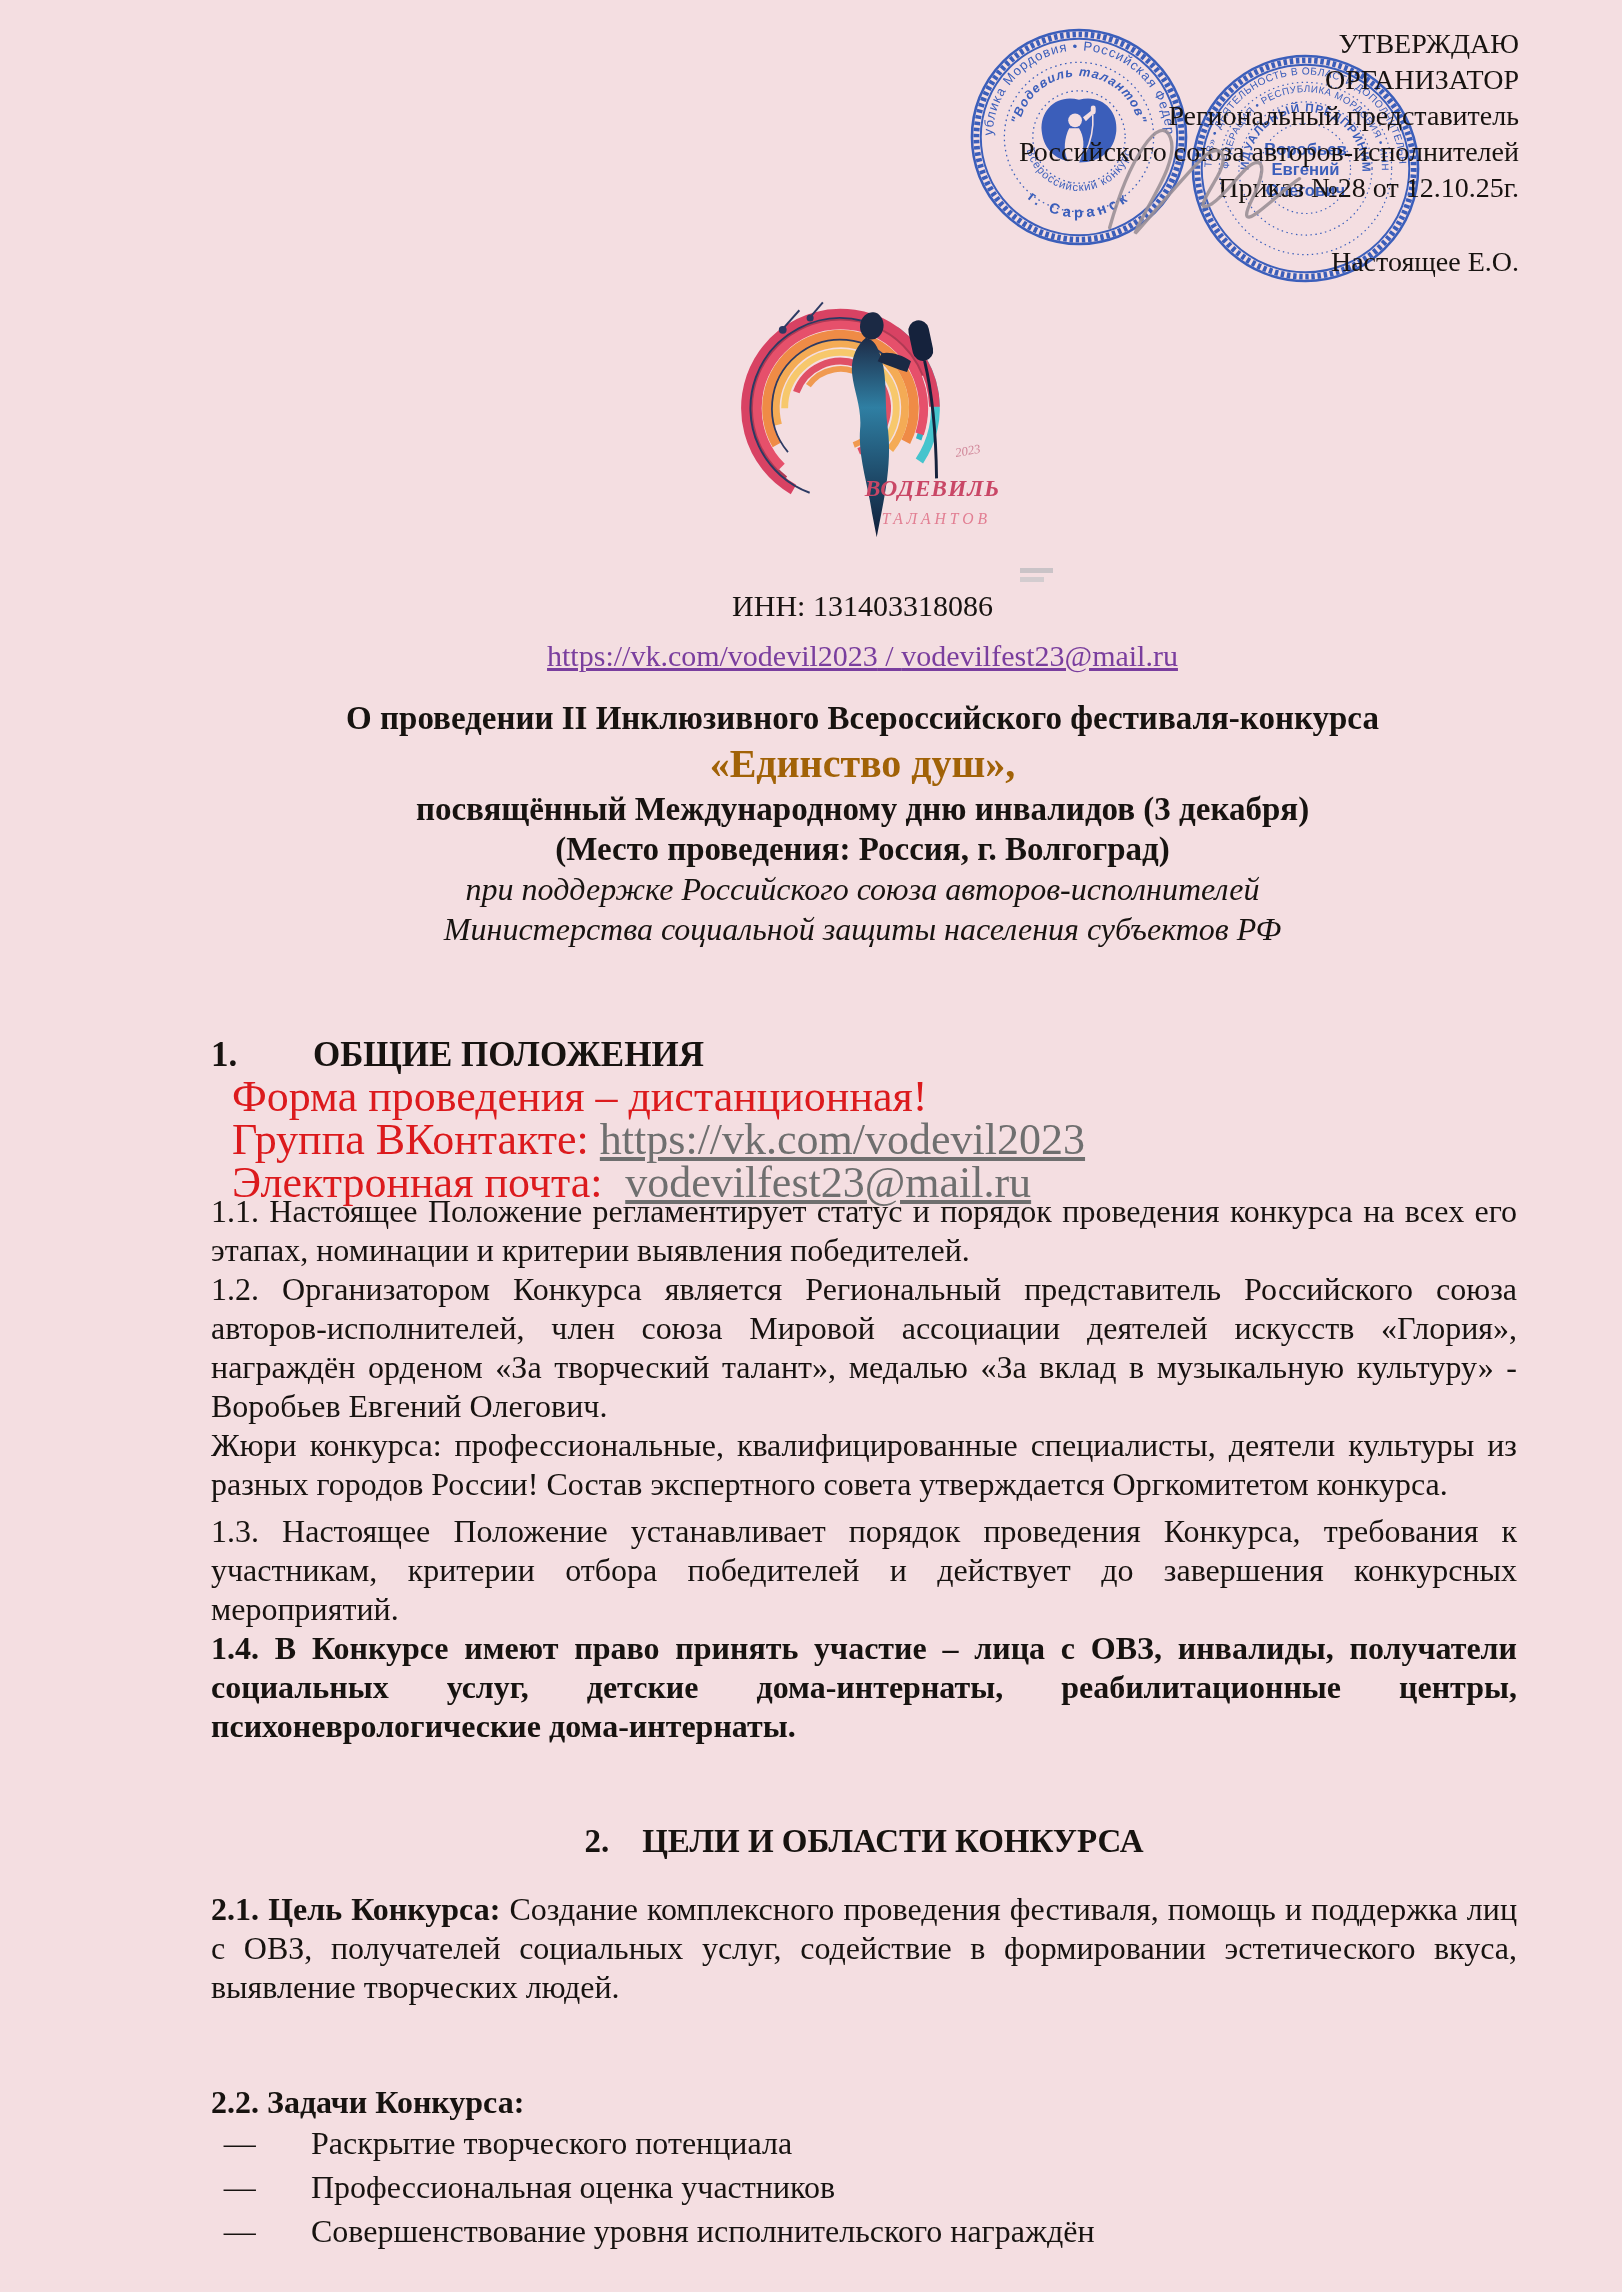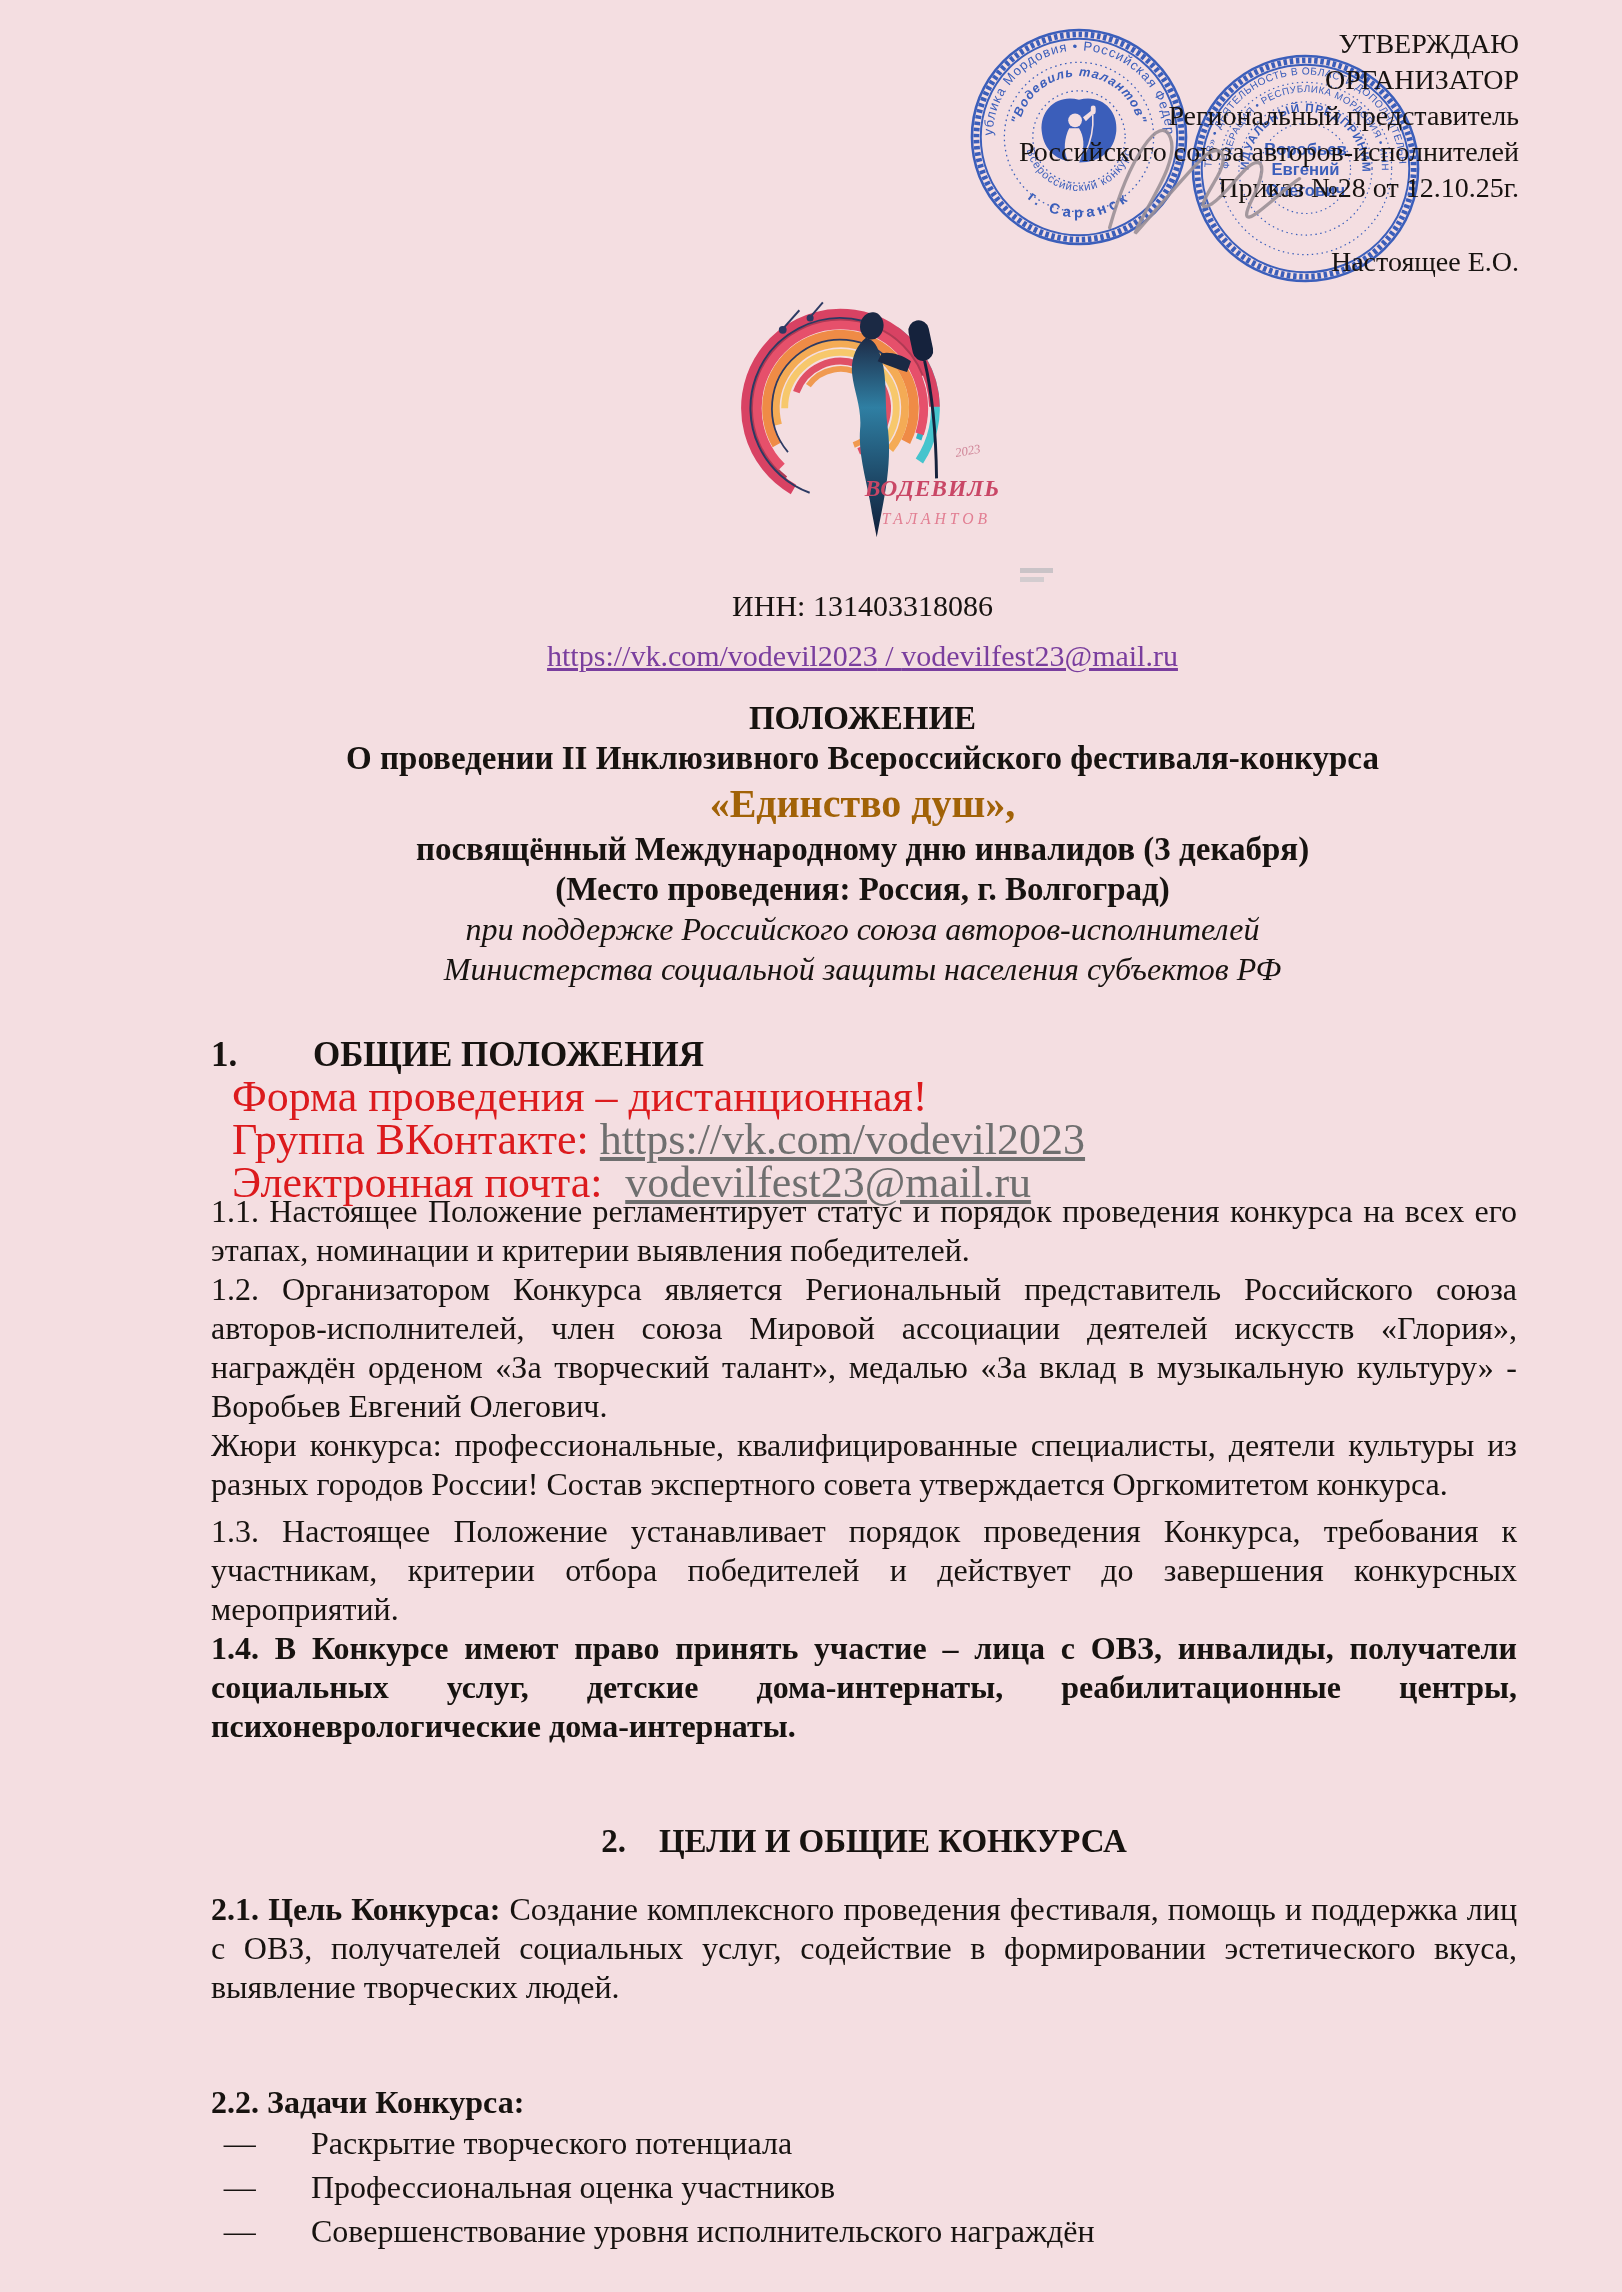--- a/index.html
+++ b/index.html
@@ -222,21 +222,20 @@
 </div>
 
 <div class="abs center-col contact">
   <div>ИНН: 131403318086</div>
   <div class="links">
     <span class="purple">https://vk.com/vodevil2023</span><span class="purple"> / </span><span class="purple">vodevilfest23@mail.ru</span>
   </div>
 </div>
 
 <div class="abs center-col title-block">
-  <div>ПОЛОЖЕНИЕ</div>
   <div>О проведении II Инклюзивного Всероссийского фестиваля-конкурса</div>
   <div class="fest-name">«Единство душ»,</div>
   <div>посвящённый Международному дню инвалидов (3 декабря)</div>
   <div>(Место проведения: Россия, г. Волгоград)</div>
   <div class="italic-line">при поддержке Российского союза авторов-исполнителей</div>
   <div class="italic-line">Министерства социальной защиты населения субъектов РФ</div>
 </div>
 
 <div class="abs h1 doc">
   <span class="num">1.</span><span>ОБЩИЕ ПОЛОЖЕНИЯ</span>
@@ -256,21 +255,21 @@
 
 <div class="abs body-text doc">
   <p>1.1. Настоящее Положение регламентирует статус и порядок проведения конкурса на всех его этапах, номинации и критерии выявления победителей.</p>
   <p>1.2. Организатором Конкурса является Региональный представитель Российского союза авторов-исполнителей, член союза Мировой ассоциации деятелей искусств «Глория», награждён орденом «За творческий талант», медалью «За вклад в музыкальную культуру» - Воробьев Евгений Олегович.</p>
   <p>Жюри конкурса: профессиональные, квалифицированные специалисты, деятели культуры из разных городов России! Состав экспертного совета утверждается Оргкомитетом конкурса.</p>
   <p class="gap">1.3. Настоящее Положение устанавливает порядок проведения Конкурса, требования к участникам, критерии отбора победителей и действует до завершения конкурсных мероприятий.</p>
   <p class="bold">1.4. В Конкурсе имеют право принять участие – лица с ОВЗ, инвалиды, получатели социальных услуг, детские дома-интернаты, реабилитационные центры, психоневрологические дома-интернаты.</p>
 </div>
 
 <div class="abs h2 doc">
-  <span class="num">2.</span><span>ЦЕЛИ И ОБЩИЕ КОНКУРСА</span>
+  <span class="num">2.</span><span>ЦЕЛИ И ОБЛАСТИ КОНКУРСА</span>
 </div>
 
 <p class="abs p21 doc">
   <span class="bold">2.1. Цель Конкурса:</span><span> Создание комплексного проведения фестиваля, помощь и поддержка лиц с ОВЗ, получателей социальных услуг, содействие в формировании эстетического вкуса, выявление творческих людей.</span>
 </p>
 
 <div class="abs p22 doc">2.2. Задачи Конкурса:</div>
 
 <div class="abs tasks doc">
   <div class="task">

